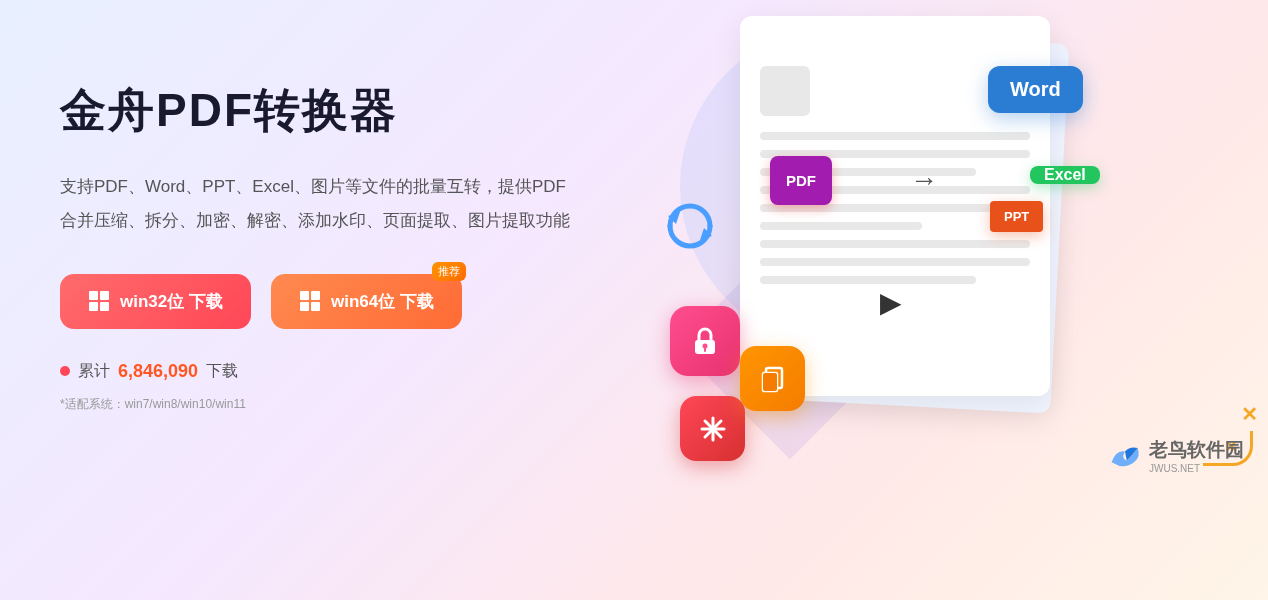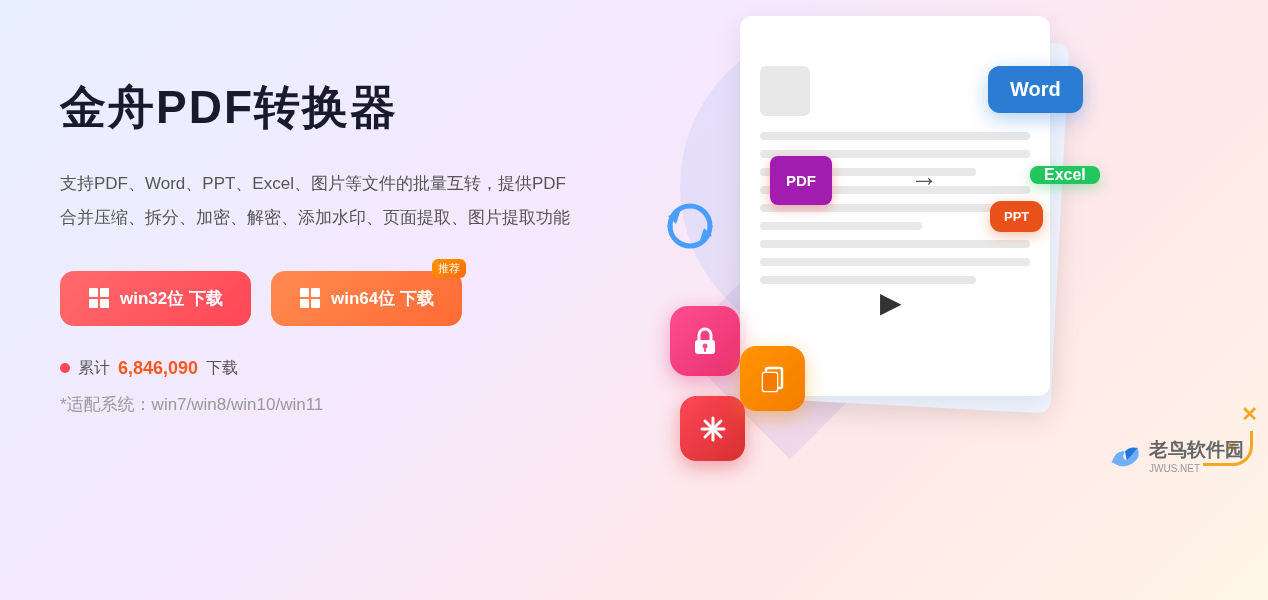--- a/index.html
+++ b/index.html
@@ -108,21 +108,21 @@
       display: inline-block;
     }
 
     .count-number {
       color: #ff5722;
       font-weight: 800;
       font-size: 18px;
     }
 
     .system-compat {
-      font-size: 17px;
+      font-size: 12px;
       color: #999;
     }
 
     
     .right-illustration {
       flex: 1;
       position: relative;
       height: 600px;
     }
 
@@ -245,21 +245,21 @@
     }
 
     
     .ppt-badge {
       position: absolute;
       background: #e8511a;
       color: white;
       font-size: 13px;
       font-weight: 800;
       padding: 8px 14px;
-      border-radius: 11px;
+      border-radius: 4px;
       top: 255px;
       left: 340px;
       z-index: 15;
       box-shadow: 0 4px 14px rgba(232,81,26,0.35);
     }
 
     
     .excel-badge {
       position: absolute;
       background: #22c55e;

